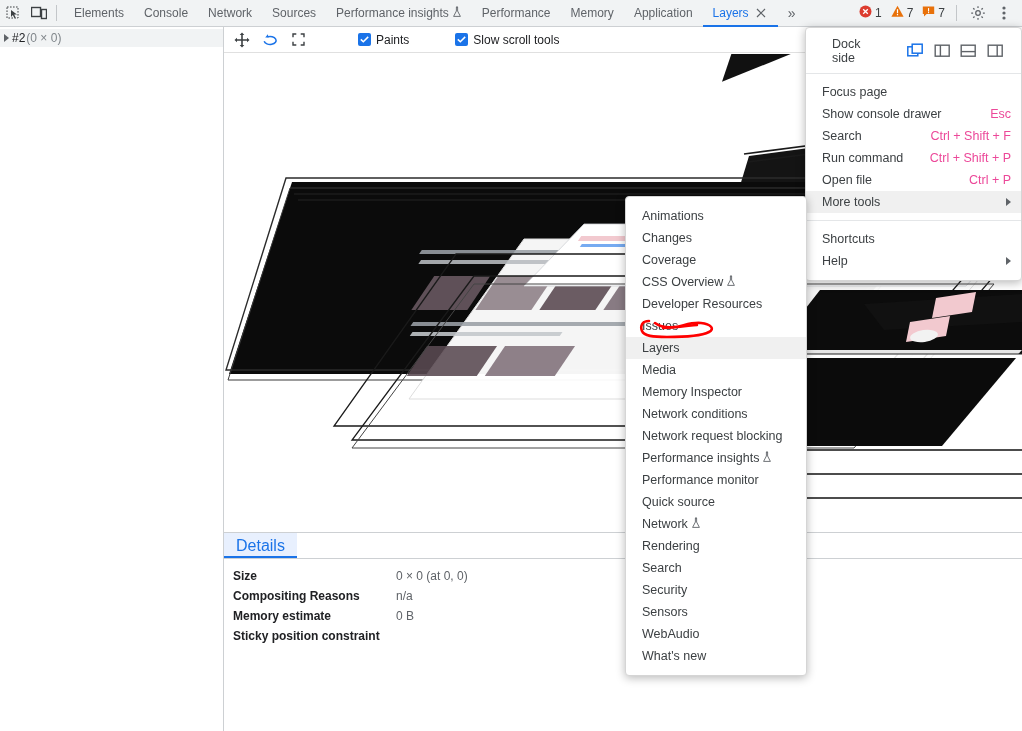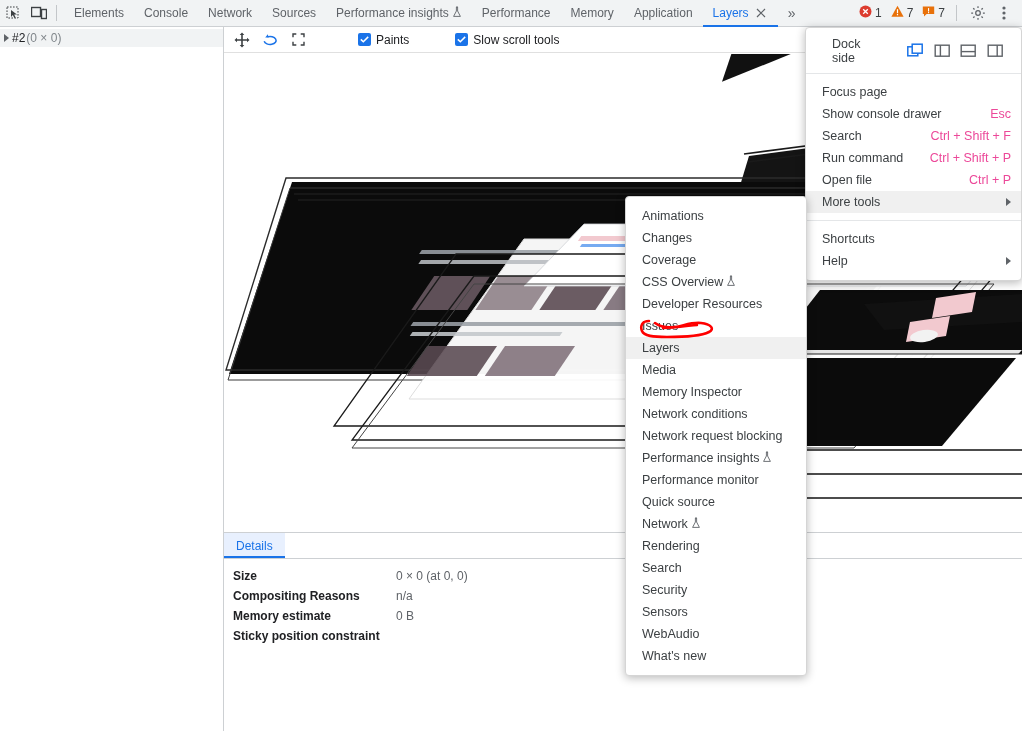--- a/index.html
+++ b/index.html
@@ -98,21 +98,21 @@
     position: absolute; left: 224px; top: 532px; width: 798px; height: 199px;
     background: #ffffff;
     border-top: 1px solid #cdd0d3;
   }
   #details-tabs {
     height: 26px; border-bottom: 1px solid #cdd0d3;
     display: flex; align-items: stretch; background: #ffffff;
   }
   .dtab {
     padding: 0 12px; display: flex; align-items: center;
-    font-size: 12px; color: #1a73e8;
+    font-size: 16px; color: #1a73e8;
     background: #e8f0fe; box-shadow: inset 0 -2px 0 #1a73e8;
     cursor: pointer;
   }
   #details-body { padding: 7px 0 0 9px; }
   .drow { display: flex; height: 20px; align-items: center; font-size: 12px; }
   .dlabel { font-weight: bold; color: #202124; width: 163px; }
   .dvalue { color: #5f6368; }
 
   
   .menu {

